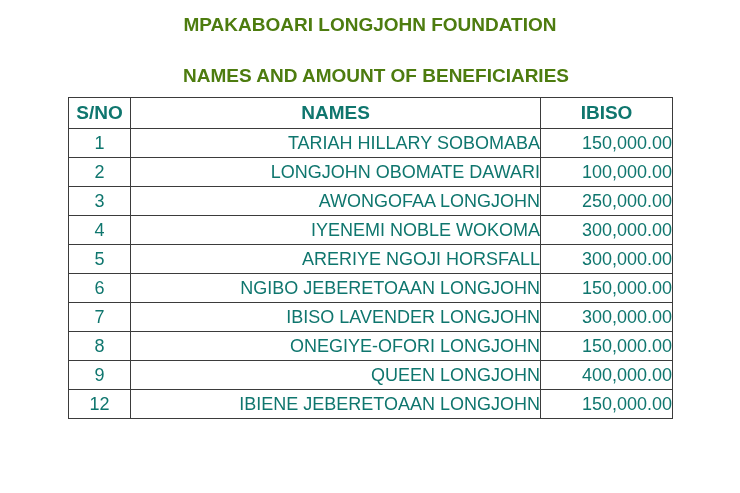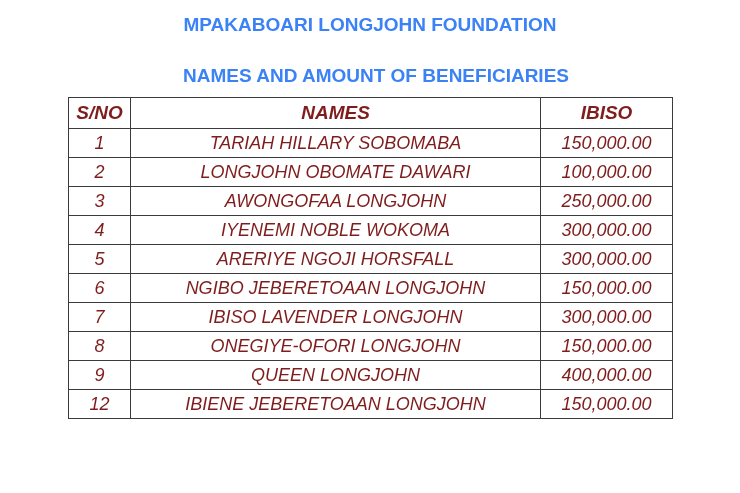--- a/index.html
+++ b/index.html
@@ -11,41 +11,40 @@
   .page {
     position: relative;
     width: 740px;
     height: 493px;
     background: #ffffff;
     overflow: hidden;
   }
   .doc-title {
     text-align: center;
     font-weight: bold;
-    color: #3b82f6;
+    color: #4d7c0f;
     font-size: 19px;
     letter-spacing: 0px;
   }
   .doc-title.first {
     padding-top: 14px;
   }
   .doc-title.second {
     padding-top: 29px;
     margin-left: 12px;
   }
   table.beneficiaries {
     position: absolute;
     left: 68px;
     top: 97px;
     width: 604px;
     border-collapse: collapse;
     table-layout: fixed;
     font-size: 18px;
-    color: #7f1d1d;
-    font-style: italic;
+    color: #0f766e;
   }
   table.beneficiaries th,
   table.beneficiaries td {
     border: 1.6px solid #3b3b3b;
     padding: 0;
     height: 28px;
     line-height: 28px;
     overflow: hidden;
     white-space: nowrap;
   }
@@ -56,25 +55,25 @@
     font-size: 19px;
     text-align: center;
   }
   col.col-sno    { width: 62px; }
   col.col-names  { width: 410px; }
   col.col-amount { width: 132px; }
   td.cell-sno {
     text-align: center;
   }
   td.cell-name {
-    text-align: center;
+    text-align: right;
     padding-left: 9px;
   }
   td.cell-amount {
-    text-align: center;
+    text-align: right;
     padding-left: 9px;
   }
 </style>
 </head>
 <body>
 
 <div class="page">
 
   <div class="doc-title first">MPAKABOARI LONGJOHN FOUNDATION</div>
 

